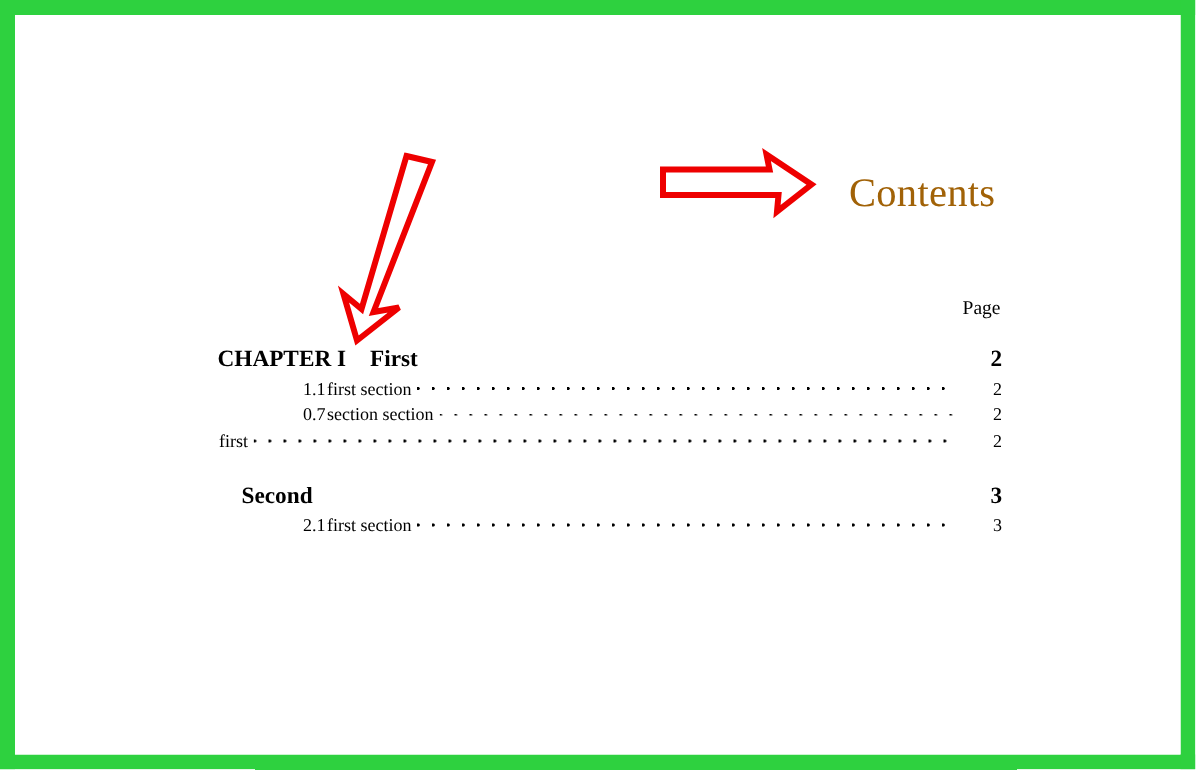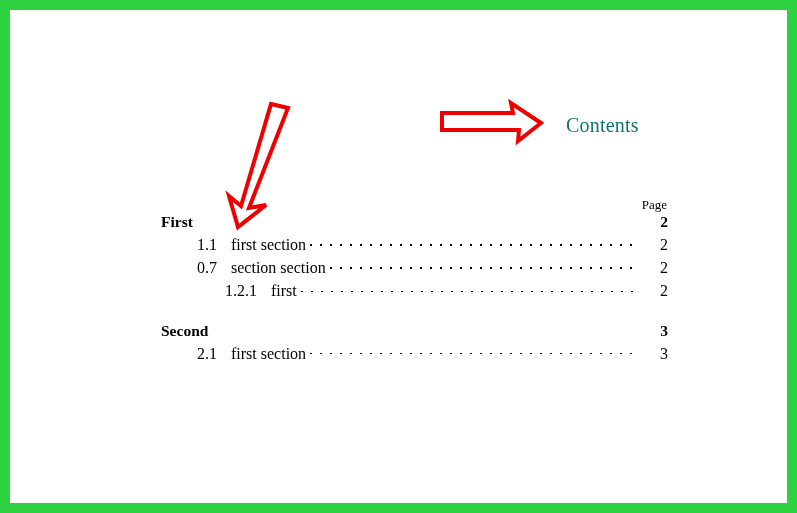--- a/index.html
+++ b/index.html
@@ -39,40 +39,41 @@
     width: 777px;
     height: 493px;
     background: #ffffff;
   }
 
   
   .doc-title {
     position: absolute;
     left: 556px;
     top: 105px;
-    font-size: 20px;
+    font-size: 27px;
     line-height: 1;
-    color: #0f766e;
+    color: #a16207;
     white-space: nowrap;
     letter-spacing: 0.2px;
   }
 
   .toc {
     position: absolute;
     left: 135px;
     top: 188px;
     width: 523px;
   }
 
   .page-header {
     text-align: right;
     font-size: 13px;
     color: #000000;
     line-height: 1;
     padding-right: 1px;
+    margin-bottom: 18px;
   }
 
   .toc-row {
     display: flex;
     align-items: baseline;
     width: 100%;
     color: #000000;
     white-space: nowrap;
   }
 
@@ -89,33 +90,33 @@
     
     flex: 0 0 auto;
   }
   .chap-title {
     flex: 0 0 auto;
     margin-left: 16px;
   }
 
   
   .row-section {
-    font-size: 16px;
+    font-size: 12px;
     line-height: 1.45;
   }
   .sec-num {
     flex: 0 0 auto;
     text-align: right;
   }
   .sec-num.lvl1 { width: 72px; }
   .sec-num.lvl2 { width: 112px; }
 
   .sec-title {
     flex: 0 0 auto;
-    margin-left: 14px;
+    margin-left: 1px;
   }
 
   
   .leader {
     flex: 1 1 auto;
     position: relative;
     height: 1em;
     min-width: 8px;
     margin: 0 4px;
     overflow: hidden;
@@ -162,20 +163,21 @@
 
   <div class="page">
 
     <div class="doc-title">Contents</div>
 
     <div class="toc">
 
       <div class="page-header">Page</div>
 
       <div class="toc-row row-chapter">
+        <span class="chap-label">CHAPTER I</span>
         <span class="chap-title">First</span>
         <span class="chap-spacer"></span>
 
         <span class="pagenum">2</span>
       </div>
 
       <div class="toc-row row-section">
         <span class="sec-num lvl1">1.1</span>
         <span class="sec-title">first section</span>
         <span class="leader"></span>
@@ -183,21 +185,20 @@
       </div>
 
       <div class="toc-row row-section">
         <span class="sec-num lvl1">0.7</span>
         <span class="sec-title">section section</span>
         <span class="leader"></span>
         <span class="pagenum">2</span>
       </div>
 
       <div class="toc-row row-section">
-        <span class="sec-num lvl2">1.2.1</span>
         <span class="sec-title">first</span>
         <span class="leader"></span>
         <span class="pagenum">2</span>
       </div>
 
       <div class="toc-row row-chapter spaced">
         <span class="chap-title">Second</span>
         <span class="chap-spacer"></span>
 
         <span class="pagenum">3</span>

